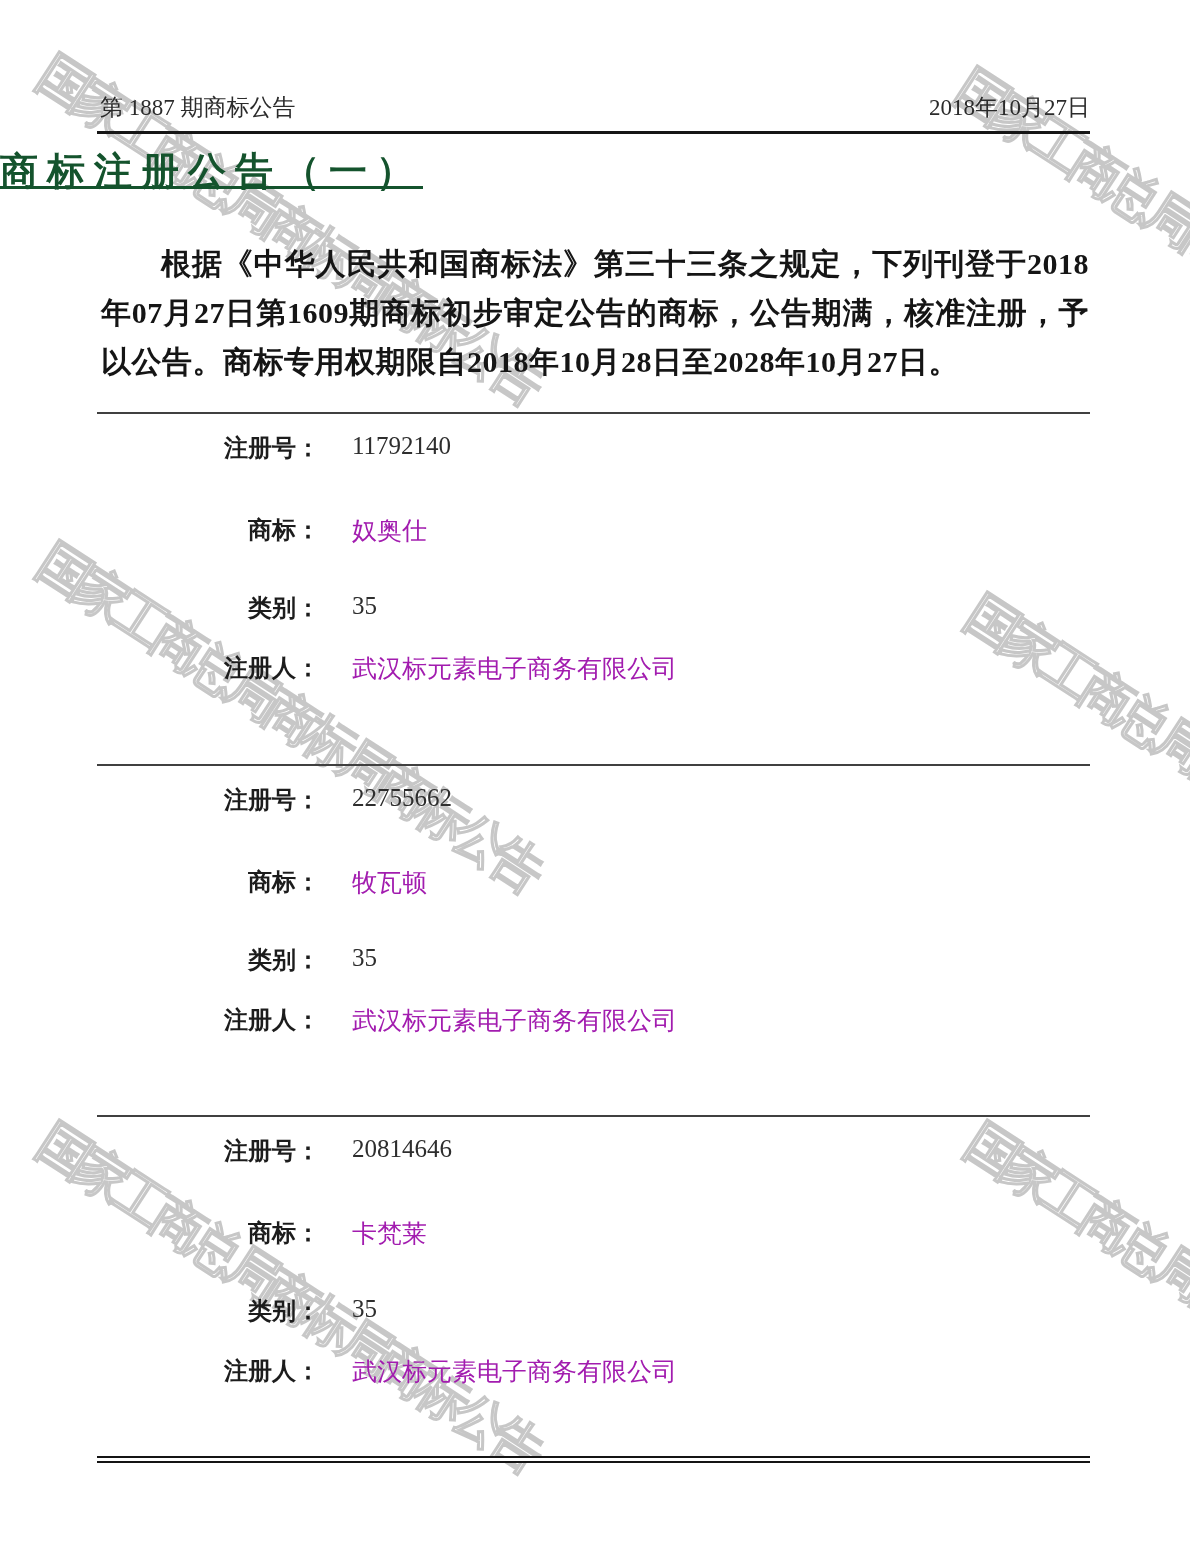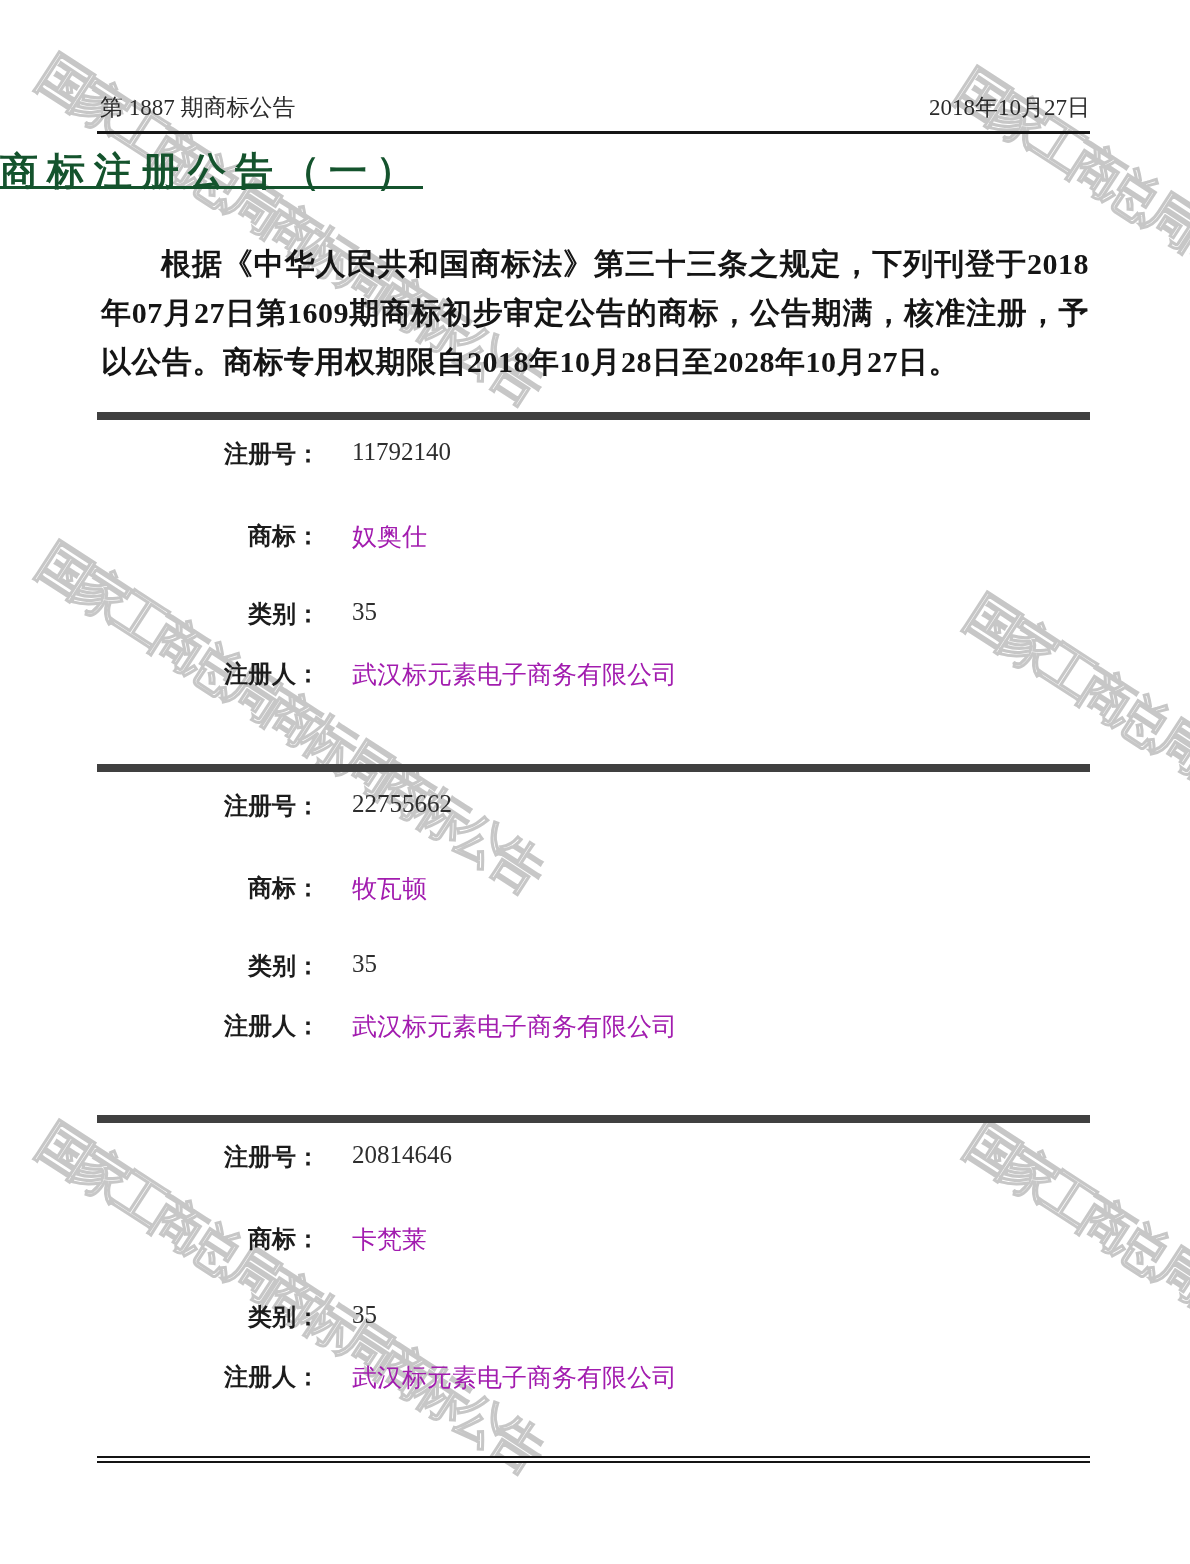--- a/index.html
+++ b/index.html
@@ -86,21 +86,21 @@
     text-indent: 60px;
     letter-spacing: 0.5px;
     color: #151515;
   }
 
   .entry {
     position: absolute;
     left: 97px;
     width: 993px;
     height: 352px;
-    border-top: 8px solid #404040;
+    border-top: 2px solid #404040;
   }
   .entry .row { position: absolute; left: 0; right: 0; height: 30px; }
   .row-1 { top: 18px; }
   .row-2 { top: 100px; font-family: Liberation Serif, serif; }
   .row-3 { top: 178px; }
   .row-4 { top: 238px; }
   .lbl {
     position: absolute;
     left: 0;
     width: 223px;

